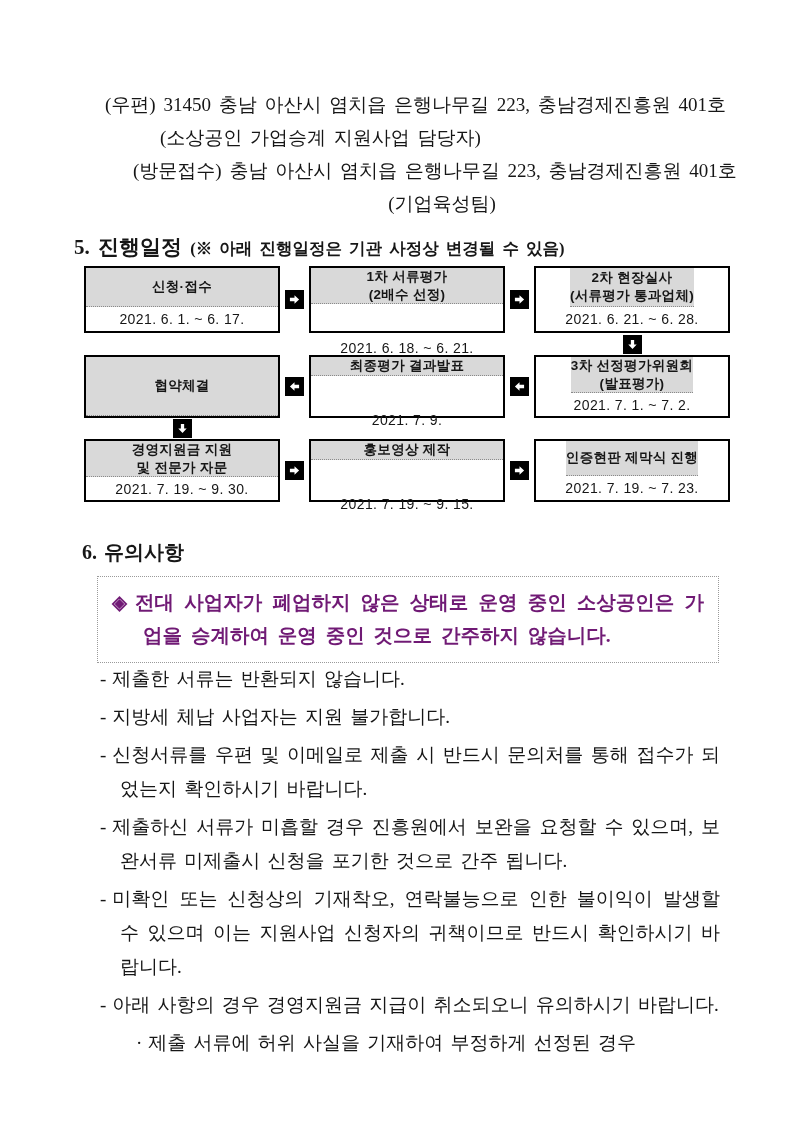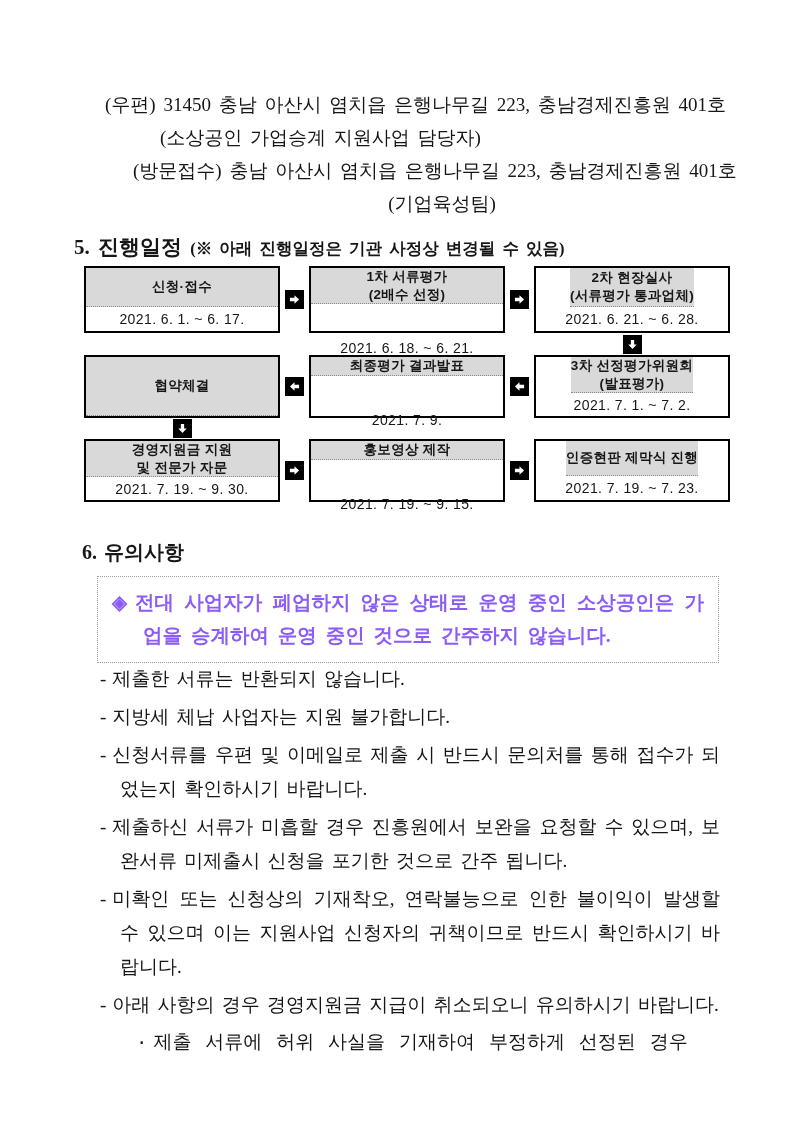--- a/index.html
+++ b/index.html
@@ -60,31 +60,31 @@
   }
   .sq svg{display:block;}
   .rot180{transform:rotate(180deg);}
   .rot90{transform:rotate(90deg);}
   
   .notice{
     position:absolute;top:576px;left:97px;width:622px;
     box-sizing:border-box;
     border:1px dotted #9a9a9a;
     padding:9px 14px 10px 14px;
-    color:#8b5cf6;
+    color:#701a75;
     font-size:19.5px;font-weight:bold;line-height:33px;
     text-align:justify;word-spacing:4px;
   }
   .notice-inner{padding-left:31px;text-indent:-31px;}
   .notice .marker{margin-right:8px;}
   
   .notes{position:absolute;top:662px;left:100px;width:620px;font-size:19px;line-height:34px;word-spacing:2.5px;}
   .note{padding-left:20px;text-indent:-20px;text-align:justify;margin-bottom:4px;}
   .note .dash{margin-right:6px;}
-  .subnote{padding-left:50px;text-indent:-14px;text-align:justify;font-family:Liberation Mono, monospace;}
+  .subnote{padding-left:50px;text-indent:-14px;text-align:justify;}
   .subnote .dot{margin-right:6px;}
 </style>
 </head>
 <body>
 
 <div class="page">
 
   <div class="address">
     <div class="addr-0">(우편) 31450 충남 아산시 염치읍 은행나무길 223, 충남경제진흥원 401호</div>
     <div class="addr-1">(소상공인 가업승계 지원사업 담당자)</div>

